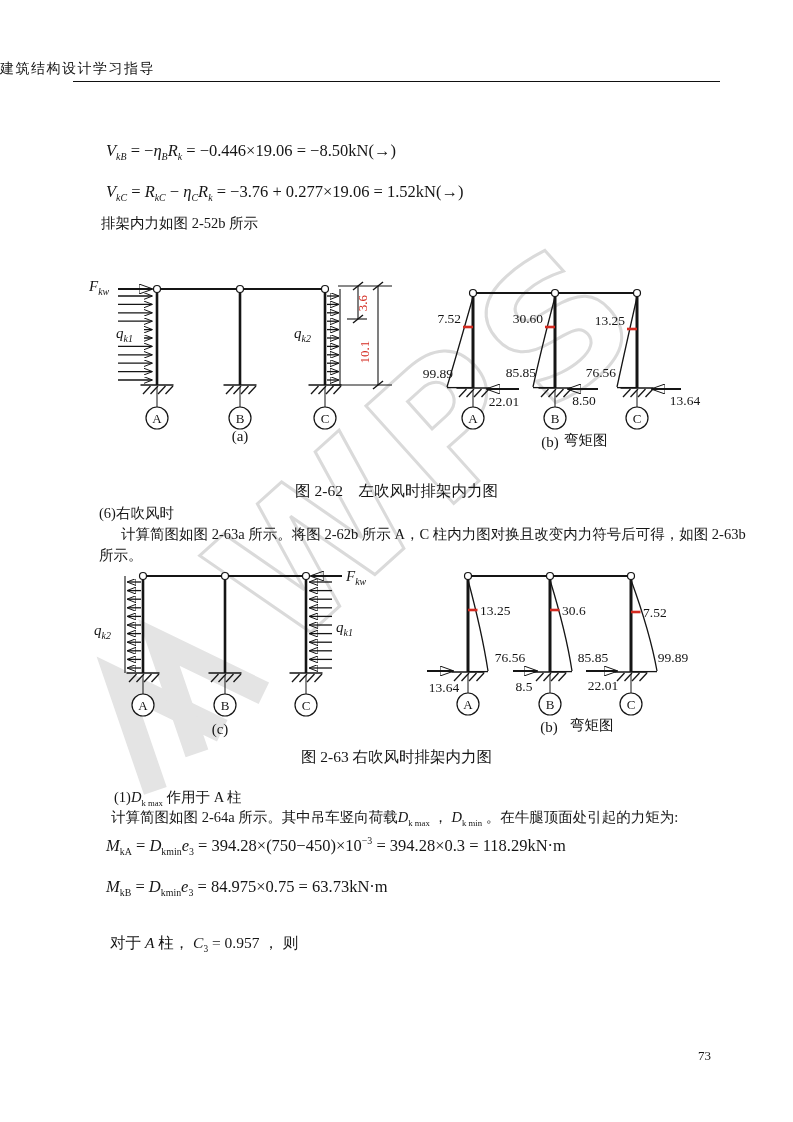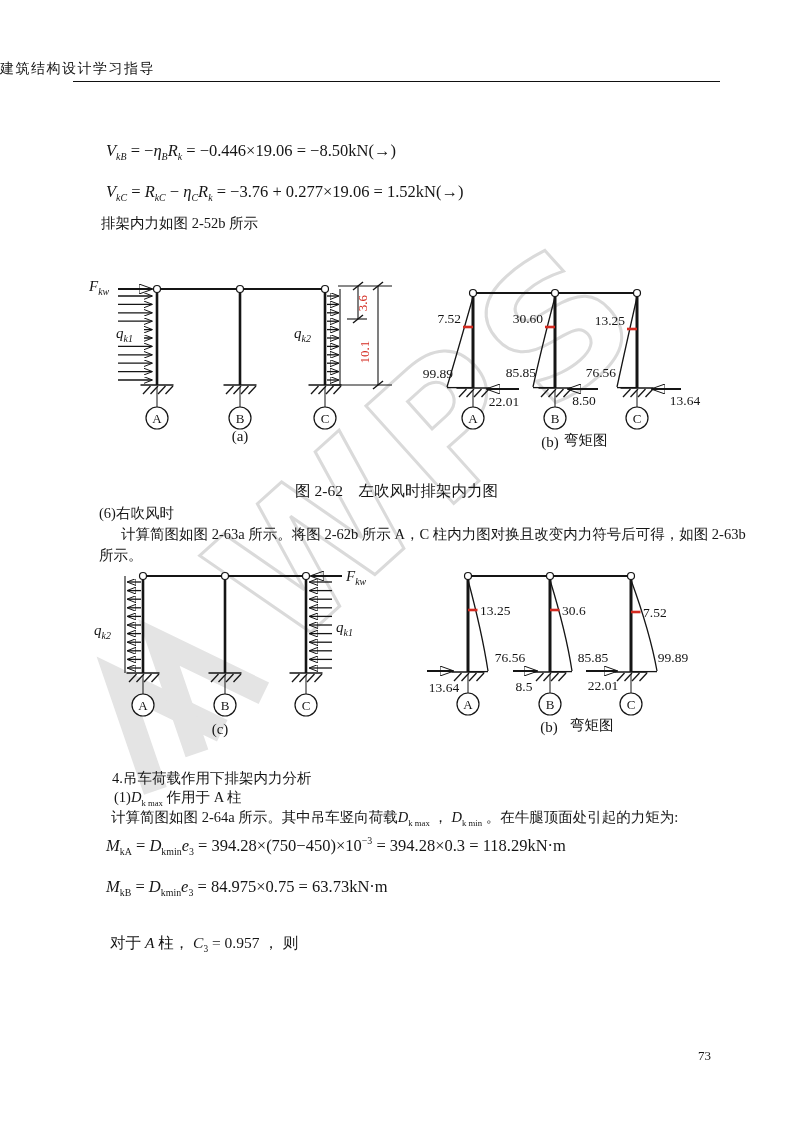--- a/index.html
+++ b/index.html
@@ -303,22 +303,22 @@
       <circle class="lblcirc" cx="68" cy="146" r="11"></circle>
       <circle class="lblcirc" cx="150" cy="146" r="11"></circle>
       <circle class="lblcirc" cx="231" cy="146" r="11"></circle>
       <text class="cl" x="68" y="150.5" text-anchor="middle">A</text>
       <text class="cl" x="150" y="150.5" text-anchor="middle">B</text>
       <text class="cl" x="231" y="150.5" text-anchor="middle">C</text>
       <text class="cap" x="149" y="174" text-anchor="middle">(b)</text>
       <text class="cn" x="170" y="172">弯矩图</text>
     </svg>
 
-
-    <div class="abs bodytext" style="left:112px; top:769px">4.吊车荷载作用下排架内力分析</div>
+    <div class="abs caption" style="top:747px">图 2-63 右吹风时排架内力图</div>
+
     <div class="abs bodytext" style="left:114px; top:788px">(1)<i>D</i><sub>k max</sub> 作用于 A 柱</div>
     <div class="abs bodytext" style="left:111px; top:808px">计算简图如图 2-64a 所示。其中吊车竖向荷载<i>D</i><sub>k max</sub> ， <i>D</i><sub>k min</sub> 。在牛腿顶面处引起的力矩为:</div>
 
     <div class="abs eq" style="top:835px"><i>M</i><sub>kA</sub> = <i>D</i><sub>kmin</sub><i>e</i><sub>3</sub> = 394.28×(750−450)×10<sup>−3</sup> = 394.28×0.3 = 118.29kN·m</div>
     <div class="abs eq" style="top:877px"><i>M</i><sub>kB</sub> = <i>D</i><sub>kmin</sub><i>e</i><sub>3</sub> = 84.975×0.75 = 63.73kN·m</div>
 
     <div class="abs bodytext" style="left:110px; top:933px; font-size:15.5px">对于 <i>A</i> 柱， <i>C</i><sub>3</sub> = 0.957 ， 则</div>
 
     <div class="abs pagenum">73</div>
   </div>

